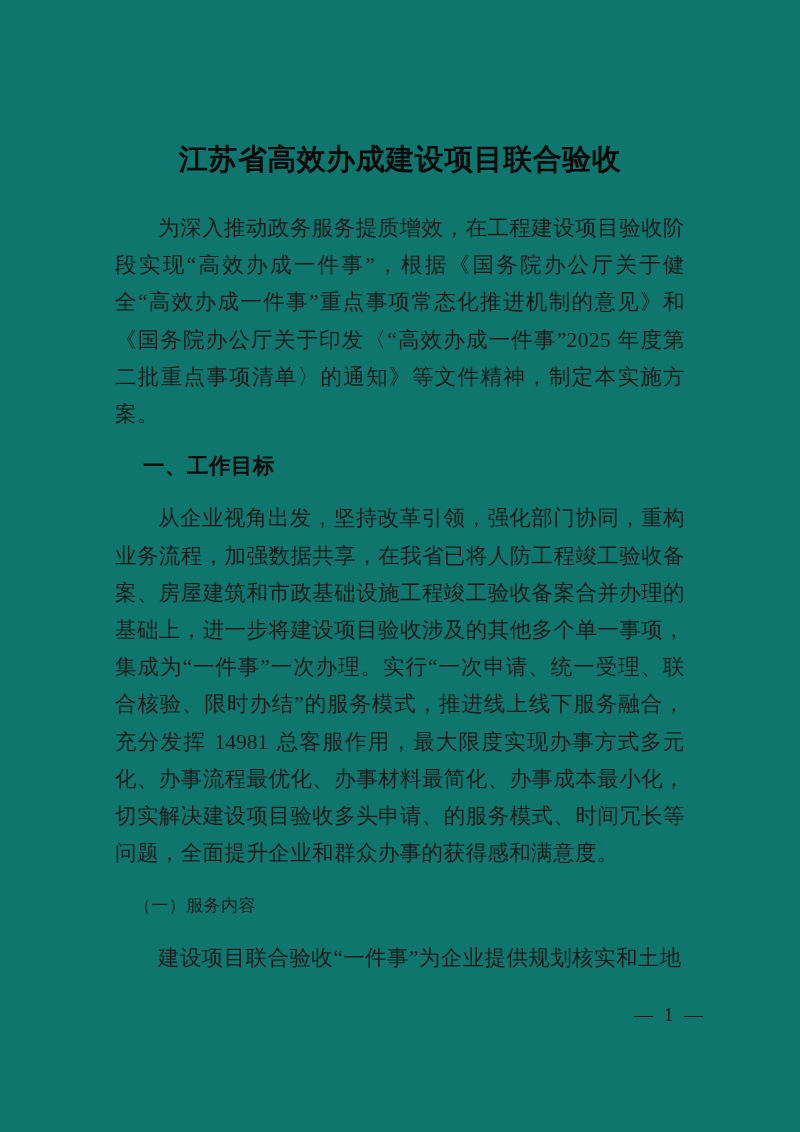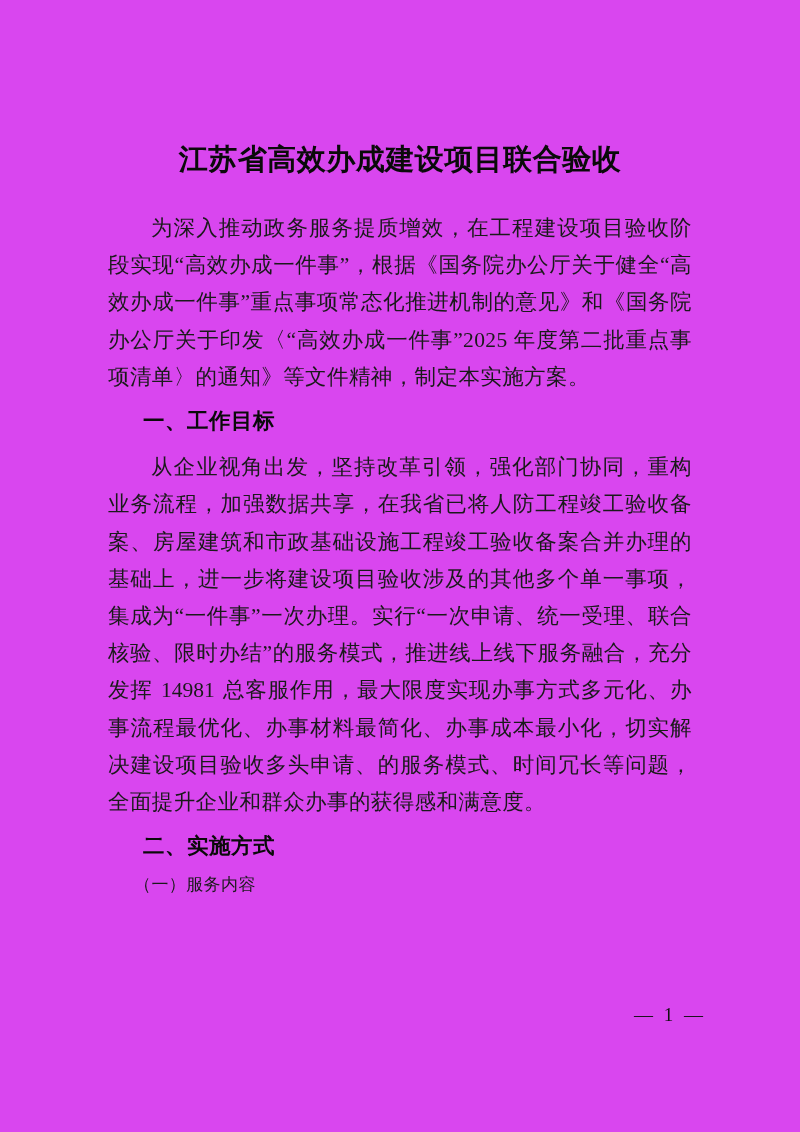--- a/index.html
+++ b/index.html
@@ -16,21 +16,21 @@
     color: #000000;
     -webkit-font-smoothing: antialiased;
   }
 
   .page {
     position: absolute;
     left: 0;
     top: 0;
     width: 800px;
     height: 1132px;
-    background: #d946ef;
+    background: #0f766e;
   }
 
   .content {
     position: absolute;
     left: 100px;
     top: 0;
     width: 600px;
   }
 
   
@@ -48,42 +48,42 @@
   .doc-title .tline {
     display: block;
     white-space: nowrap;
   }
 
   
   .body-block {
     margin-top: 30px;
   }
   .para {
-    margin: 8px;
+    margin: 15px;
     font-size: 21.5px;
     line-height: 37.2px;
     text-align: justify;
     text-justify: inter-ideograph;
     text-indent: 2em;
     color: #1a1a1a;
     letter-spacing: 0.4px;
     font-family: "Liberation Serif", "DejaVu Serif", serif;
   }
 
   
   .num {
     font-family: "Liberation Serif", "DejaVu Serif", serif;
     letter-spacing: 0;
     padding: 0 2px;
   }
 
   
   .sec-head {
     margin: 0;
-    font-family: Liberation Mono, monospace;
+    font-family: Liberation Serif, serif;
     font-weight: 700;
     font-size: 21.5px;
     line-height: 37.2px;
     text-indent: 2em;
     letter-spacing: 0.5px;
     color: #0a0a0a;
   }
 
   
   .sub-head {
@@ -128,24 +128,24 @@
     </h1>
 
     <div class="body-block">
 
       <p class="para">为深入推动政务服务提质增效，在工程建设项目验收阶段实现“高效办成一件事”，根据《国务院办公厅关于健全“高效办成一件事”重点事项常态化推进机制的意见》和《国务院办公厅关于印发〈“高效办成一件事”2025 年度第二批重点事项清单〉的通知》等文件精神，制定本实施方案。</p>
 
       <h2 class="sec-head">一、工作目标</h2>
 
       <p class="para"><span>从企业视角出发，坚持改革引领，强化部门协同，重构业务流程，加强数据共享，在我省已将人防工程竣工验收备案、房屋建筑和市政基础设施工程竣工验收备案合并办理的基础上，进一步将建设项目验收涉及的其他多个单一事项，集成为“一件事”一次办理。实行“一次申请、统一受理、联合核验、限时办结”的服务模式，推进线上线下服务融合，充分发挥 </span><span class="num">14981</span><span> 总客服作用，最大限度实现办事方式多元化、办事流程最优化、办事材料最简化、办事成本最小化，切实解决建设项目验收多头申请、的服务模式、时间冗长等问题，全面提升企业和群众办事的获得感和满意度。</span></p>
 
-      <h2 class="sec-head">二、实施方式</h2>
 
       <p class="sub-head">（一）服务内容</p>
 
+      <p class="para">建设项目联合验收“一件事”为企业提供规划核实和土地</p>
 
     </div>
   </div>
 
   <div class="page-footer">
     <div class="page-num">— 1 —</div>
   </div>
 
 </div>
 

